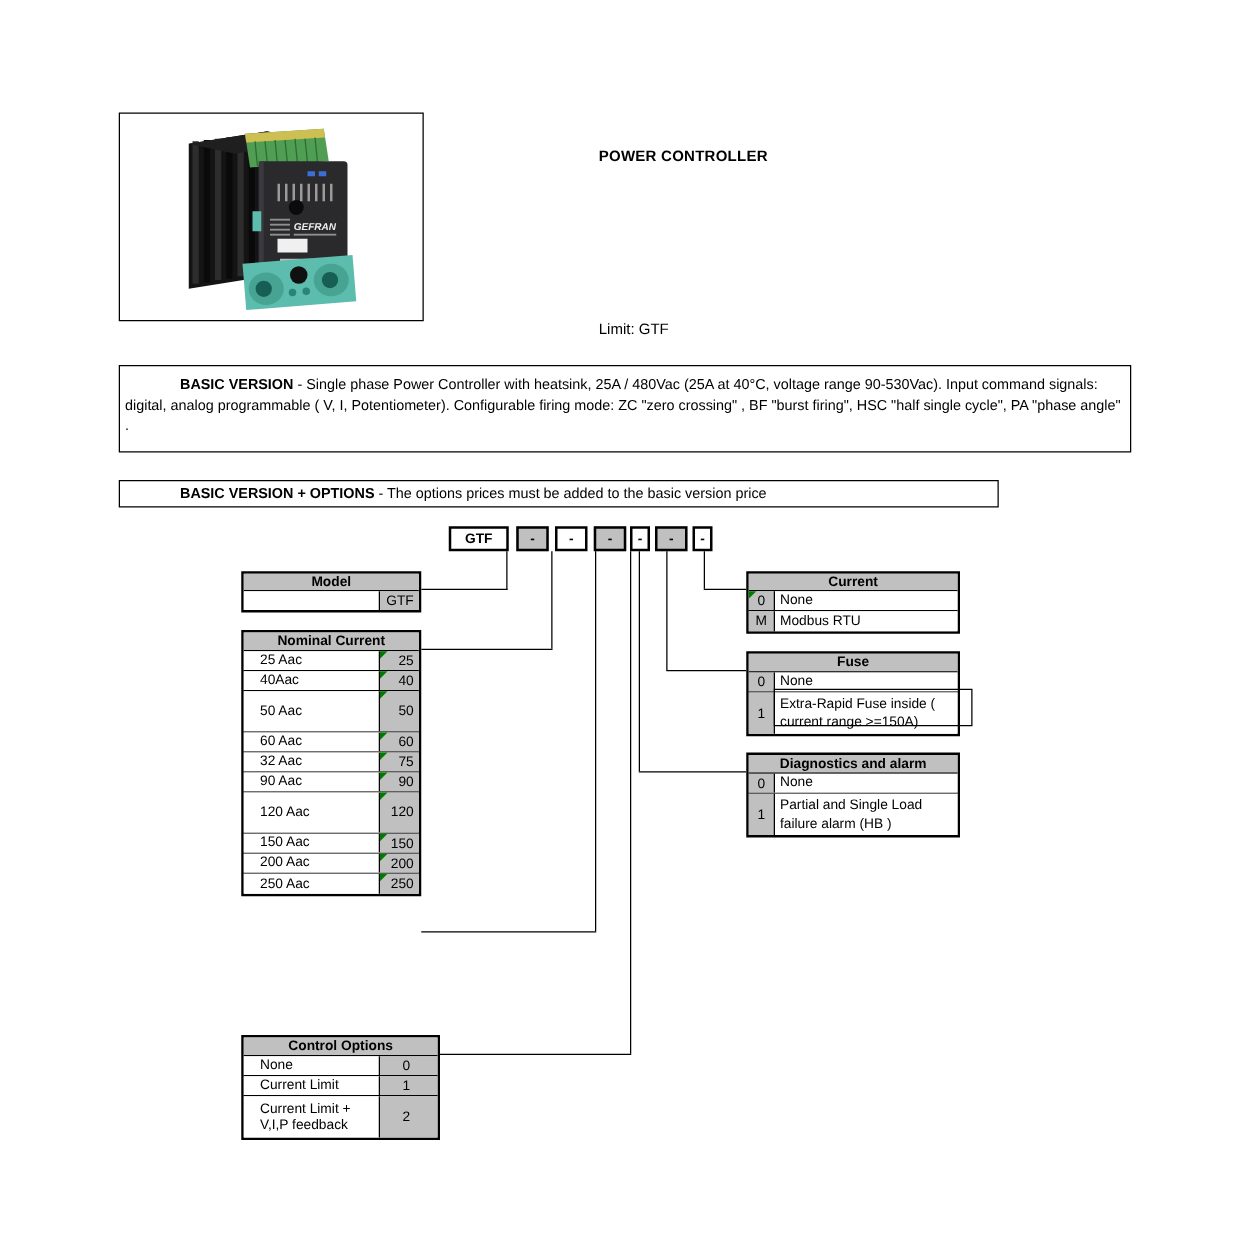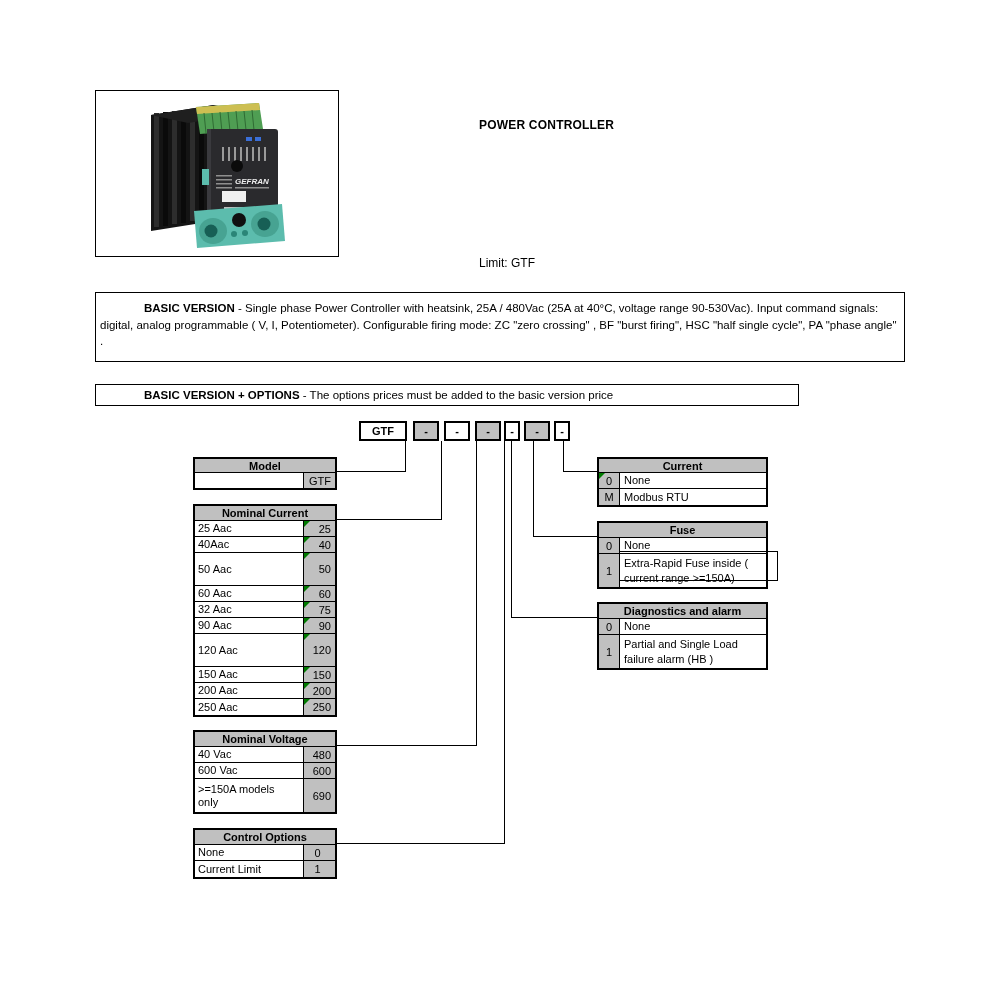--- a/index.html
+++ b/index.html
@@ -31,21 +31,21 @@
   
   .vline,.hline{background:var(--line);}
   
   .xtable{border:2px solid #000;box-sizing:border-box;background:#fff;font-size:11px;}
   .thead{background:var(--cell-gray);font-weight:bold;text-align:center;border-bottom:1px solid #000;
     display:flex;align-items:center;justify-content:center;box-sizing:border-box;}
   .trow{display:flex;border-bottom:1px solid #000;box-sizing:border-box;}
   .trow:last-child{border-bottom:none;}
   .h14{height:14px;text-align:center;} .h15{height:15px;} .h16{height:16px;} .h33{height:33px;}
   .tlabel{width:109px;border-right:1px solid #000;box-sizing:border-box;display:flex;align-items:center;
-    padding-left:3px;white-space:pre-line;line-height:13px;background:#fff;}
+    padding-left:13px;white-space:pre-line;line-height:13px;background:#fff;}
   .tvalue{flex:1;background:var(--cell-gray);display:flex;align-items:center;justify-content:flex-end;
     padding-right:4px;position:relative;box-sizing:border-box;}
   .tcode{width:21px;border-right:1px solid #000;box-sizing:border-box;background:var(--cell-gray);
     display:flex;align-items:center;justify-content:center;position:relative;}
   .tdesc{flex:1;background:#fff;display:flex;align-items:center;padding-left:4px;
     white-space:pre-line;line-height:15px;box-sizing:border-box;}
   .tri{position:absolute;left:0;top:0;width:0;height:0;
     border-top:6px solid var(--comment-green);border-right:6px solid transparent;}
   .overflow-rect{border:1px solid #000;background:transparent;pointer-events:none;}
 </style>
@@ -230,46 +230,35 @@
     </div>
     <div class="trow h16">
       <div class="tlabel">250 Aac</div>
       <div class="tvalue">
           <span class="tri"></span>
           <span>250</span>
         </div>
     </div>
   </div>
 
-  <div class="abs xtable" style="left:193px;top:730px;width:144px;">
-    <div class="thead h15">Nominal Voltage</div>
-    <div class="trow h16">
-      <div class="tlabel">40 Vac</div>
-      <div class="tvalue">480</div>
-    </div>
-    <div class="trow h16">
-      <div class="tlabel">600 Vac</div>
-      <div class="tvalue">600</div>
-    </div>
-    <div class="trow h33">
-      <div class="tlabel">&gt;=150A models
-only</div>
-      <div class="tvalue">690</div>
-    </div>
-  </div>
-
-  <div class="abs xtable" style="left:193px;top:828px;width:144px;">
+
+  <div class="abs xtable" style="left:193px;top:828px;width:159px;">
     <div class="thead h15">Control Options</div>
     <div class="trow h16">
       <div class="tlabel">None</div>
       <div class="tvalue" style="justify-content:center;">0</div>
     </div>
     <div class="trow h16">
       <div class="tlabel">Current Limit</div>
       <div class="tvalue" style="justify-content:center;">1</div>
+    </div>
+    <div class="trow h33">
+      <div class="tlabel">Current Limit +
+V,I,P feedback</div>
+      <div class="tvalue" style="justify-content:center;">2</div>
     </div>
   </div>
 
   <div class="abs xtable" style="left:597px;top:457px;width:171px;">
     <div class="thead h14">Current</div>
     <div class="trow h16">
       <div class="tcode">
           <span class="tri"></span>
           <span>0</span>
         </div>

